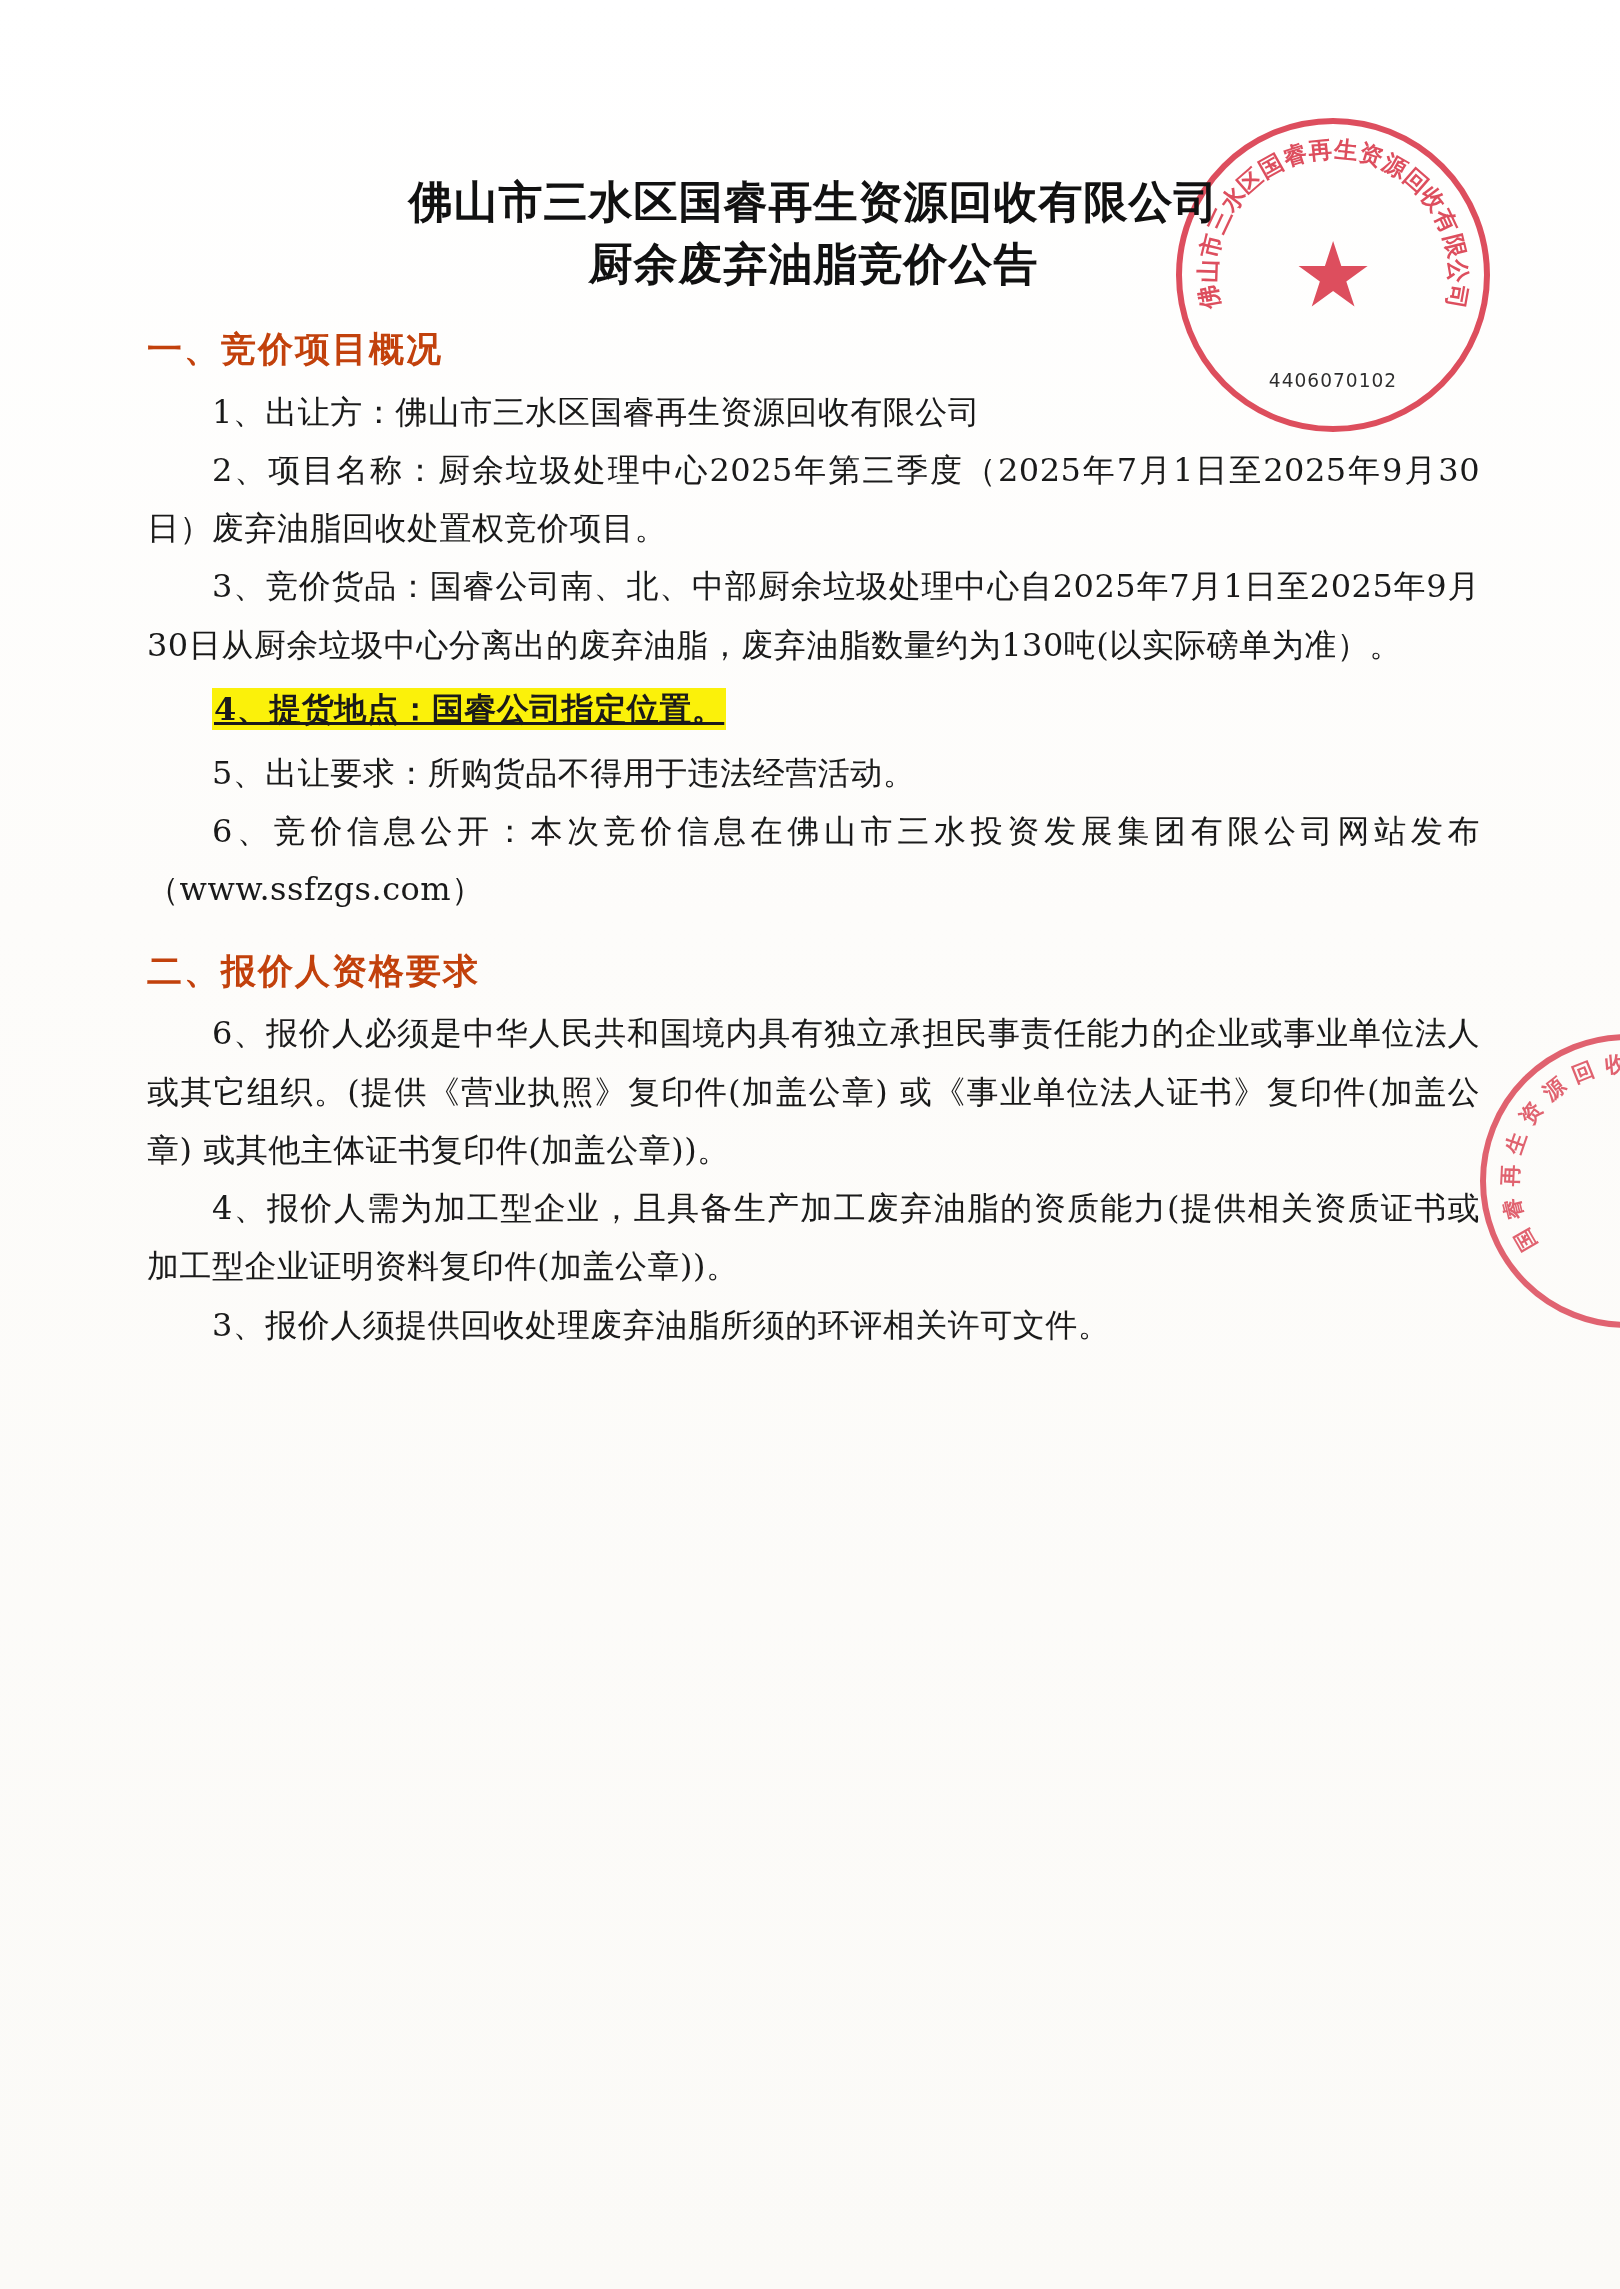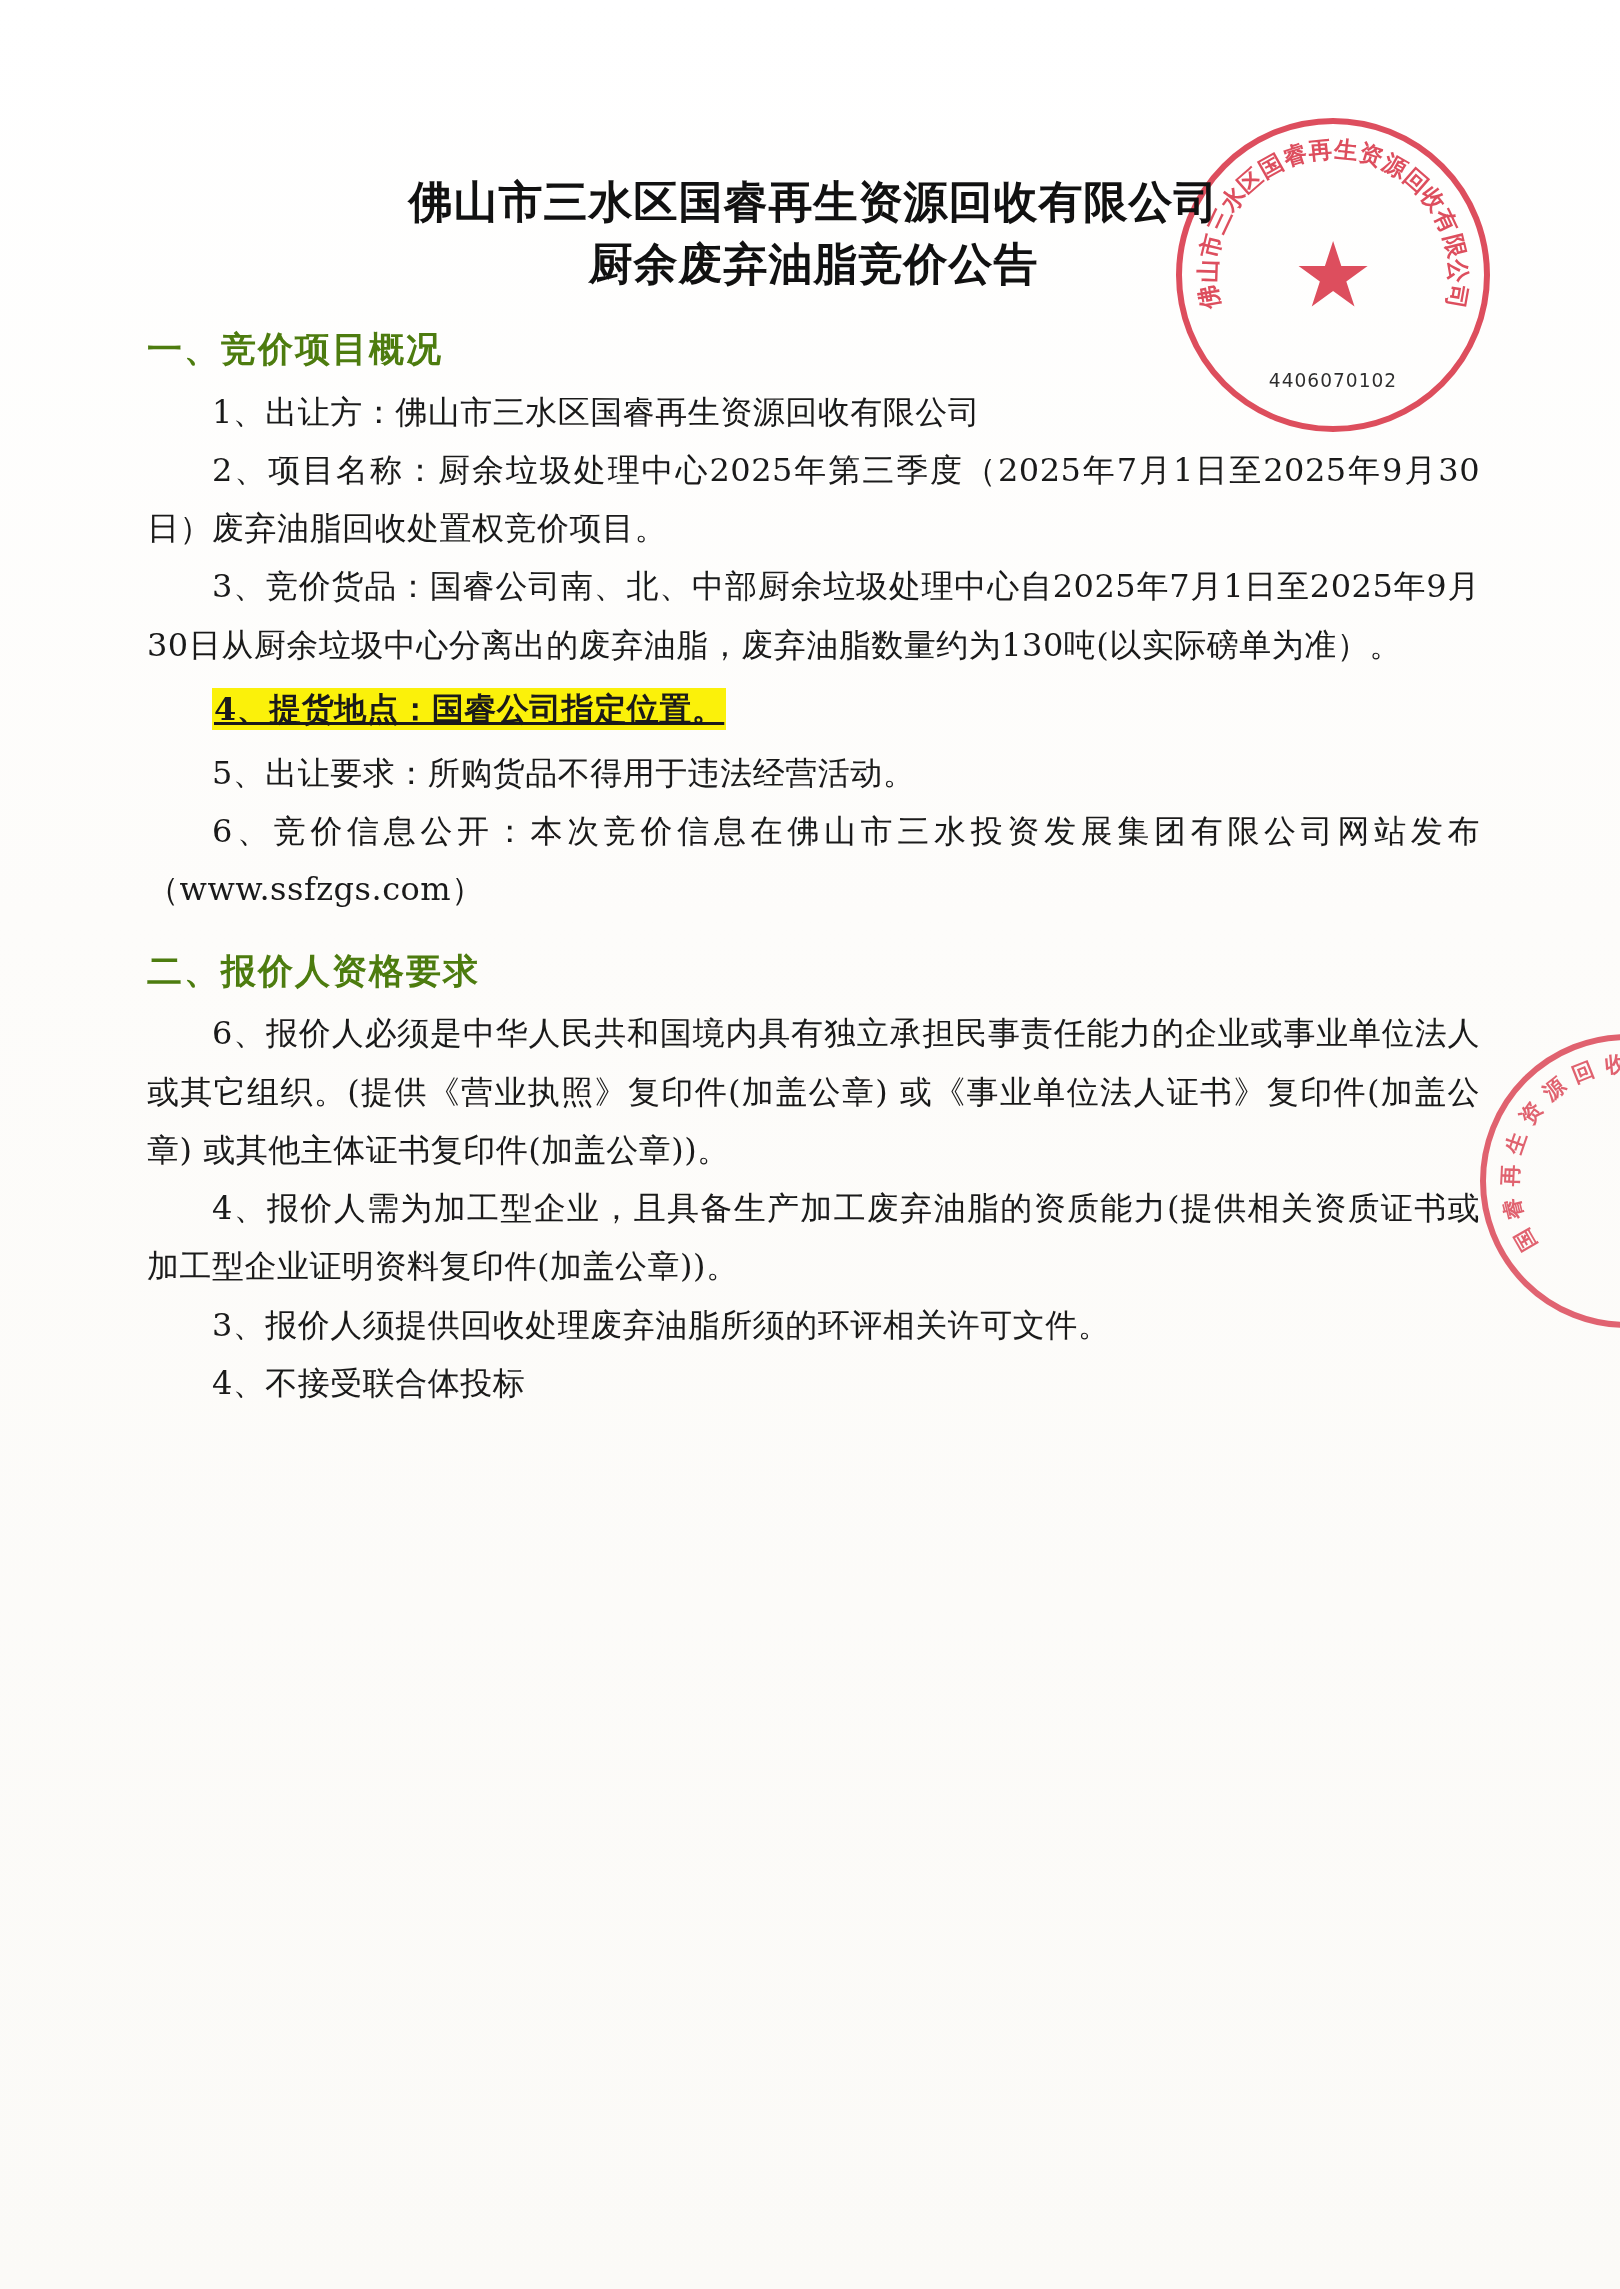--- a/index.html
+++ b/index.html
@@ -45,21 +45,21 @@
   .doc-title .line2 { display: block; }
 
   
   .section-head {
     font-family: "DejaVu Sans", "Liberation Sans", sans-serif;
     font-weight: bold;
     font-size: 35px;
     letter-spacing: 2px;
     margin-top: 29px;
     margin-bottom: 9.8px;
-    color: #4d7c0f;
+    color: #c2410c;
   }
 
   
   .para {
     font-size: 32px;
     line-height: 1.82;
     text-align: justify;
     text-justify: inter-ideograph;
     letter-spacing: 0.5px;
     margin: 0;
@@ -196,17 +196,16 @@
     <p class="para">2、项目名称：厨余垃圾处理中心2025年第三季度（2025年7月1日至2025年9月30日）废弃油脂回收处置权竞价项目。</p>
     <p class="para">3、竞价货品：国睿公司南、北、中部厨余垃圾处理中心自2025年7月1日至2025年9月30日从厨余垃圾中心分离出的废弃油脂，废弃油脂数量约为130吨(以实际磅单为准）。</p>
     <p class="para hl-row"><span class="highlight">4、提货地点：国睿公司指定位置。</span></p>
     <p class="para">5、出让要求：所购货品不得用于违法经营活动。</p>
     <p class="para">6、竞价信息公开：本次竞价信息在佛山市三水投资发展集团有限公司网站发布（www.ssfzgs.com）</p>
 
     <div class="section-head">二、报价人资格要求</div>
     <p class="para">6、报价人必须是中华人民共和国境内具有独立承担民事责任能力的企业或事业单位法人或其它组织。(提供《营业执照》复印件(加盖公章) 或《事业单位法人证书》复印件(加盖公章) 或其他主体证书复印件(加盖公章))。</p>
     <p class="para">4、报价人需为加工型企业，且具备生产加工废弃油脂的资质能力(提供相关资质证书或加工型企业证明资料复印件(加盖公章))。</p>
     <p class="para">3、报价人须提供回收处理废弃油脂所须的环评相关许可文件。</p>
-    <p class="para">4、不接受联合体投标</p>
 
   </div>
 </div>
 
 
 </body></html>

